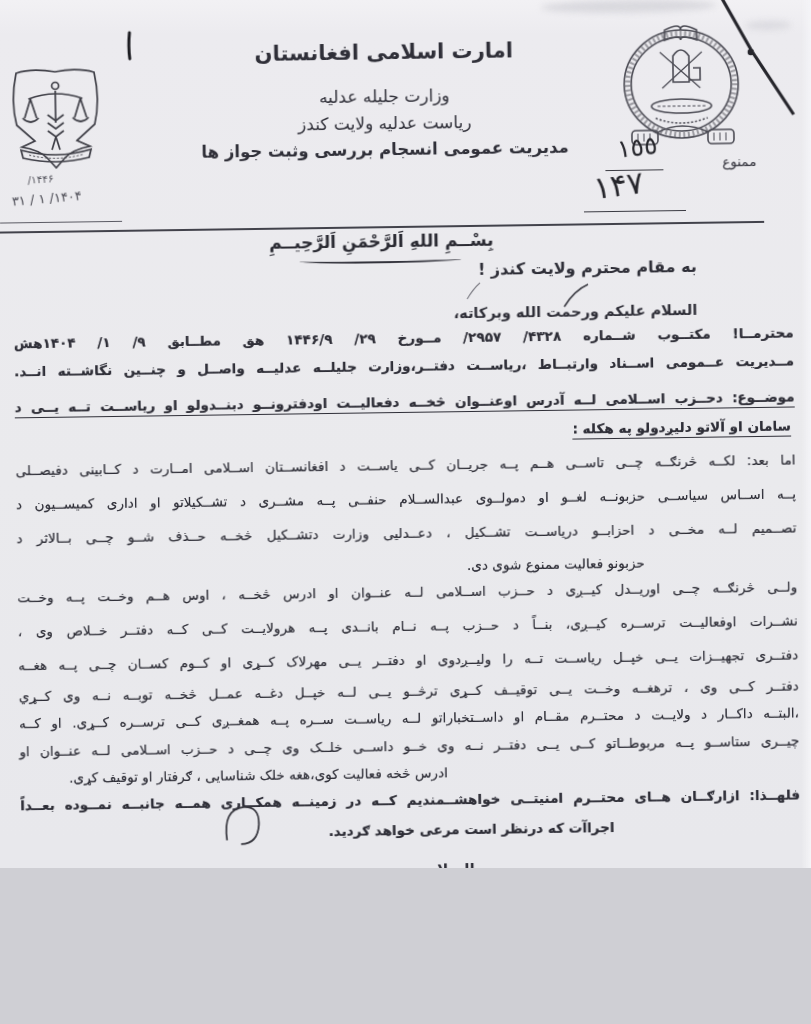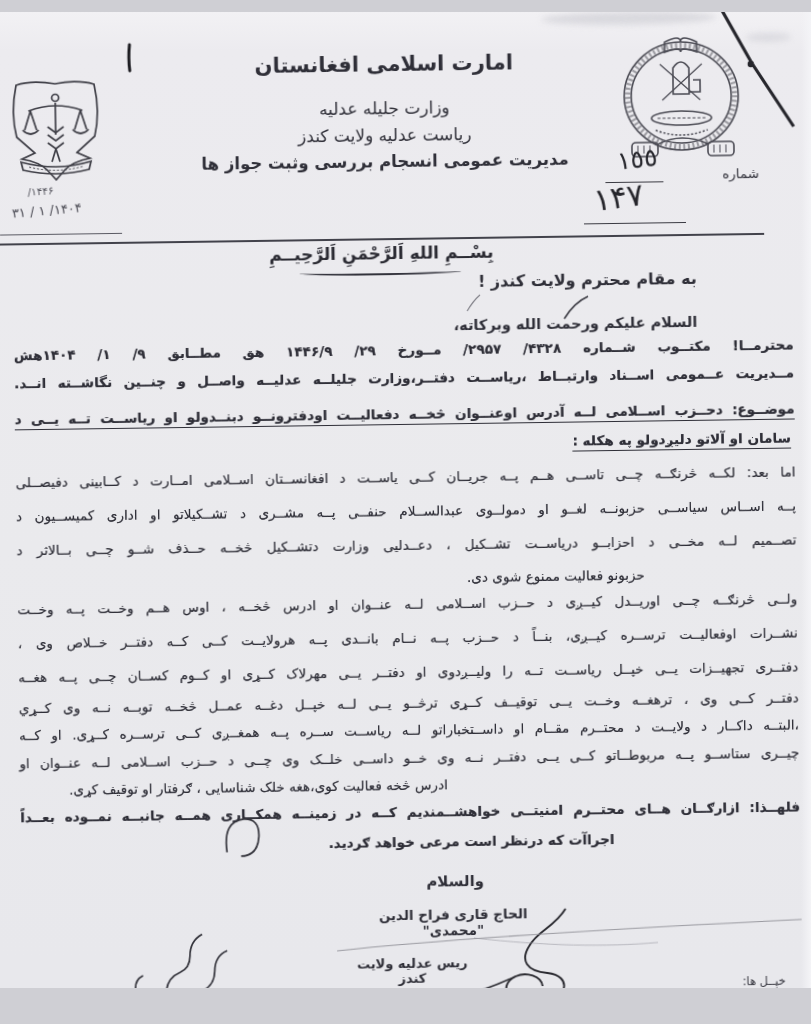--- a/index.html
+++ b/index.html
@@ -1,16 +1,16 @@
 <!DOCTYPE html>
 <html lang="fa" dir="rtl"><head>
 <meta charset="utf-8">
 <style>
   html,body{margin:0;padding:0;background:#cfcfd4;}
-  #paper{position:relative;width:811px;height:976px;margin:12px auto;overflow:hidden;
+  #paper{position:relative;width:811px;height:868px;margin:0 auto;overflow:hidden;
     background:linear-gradient(180deg,#f2f1f4 0%,#ecebef 4%,#eaeaed 55%,#e8e8ec 97%);
     font-family:"DejaVu Sans",sans-serif;color:#2f2f38;}
   #scan-layer{position:absolute;inset:0;transform:rotate(-0.8deg);transform-origin:400px 500px;filter:blur(0.3px);}
   .abs{position:absolute;}
   .line{position:absolute;left:16px;right:15px;direction:rtl;font-size:13.6px;line-height:21px;
     text-align:justify;text-align-last:justify;text-justify:inter-word;color:#2e2e37;
     text-shadow:0 0 .5px rgba(44,44,54,.5);white-space:normal;}
   .line.last{text-align:right;text-align-last:right;}
   .b{font-weight:bold;}
   .u{text-decoration:underline;text-underline-offset:5px;text-decoration-thickness:1.3px;}
@@ -100,21 +100,21 @@
       </g>
     </svg>
 
     <div id="header-block">
       <div id="hd-title">امارت اسلامی افغانستان</div>
       <div id="hd-ministry">وزارت جلیله عدلیه</div>
       <div id="hd-directorate">ریاست عدلیه ولایت کندز</div>
       <div id="hd-department">مدیریت عمومی انسجام بررسی وثبت جواز ها</div>
     </div>
 
-    <div class="abs" id="serial-label">شماره</div>
+    <div class="abs" id="serial-label">ممنوع</div>
     <div class="abs" id="serial-top">١٥٥</div>
     <div class="abs" id="serial-line1"></div>
     <div class="abs" id="serial-bottom">١۴٧</div>
     <div class="abs" id="serial-line2"></div>
 
     <div class="abs" id="date-qamari">١۴۴۶/</div>
     <div class="abs" id="date-shamsi">١۴٠۴/ ١ / ٣١</div>
     <div class="abs" id="date-underline"></div>
     <div class="abs" id="main-rule"></div>
 

